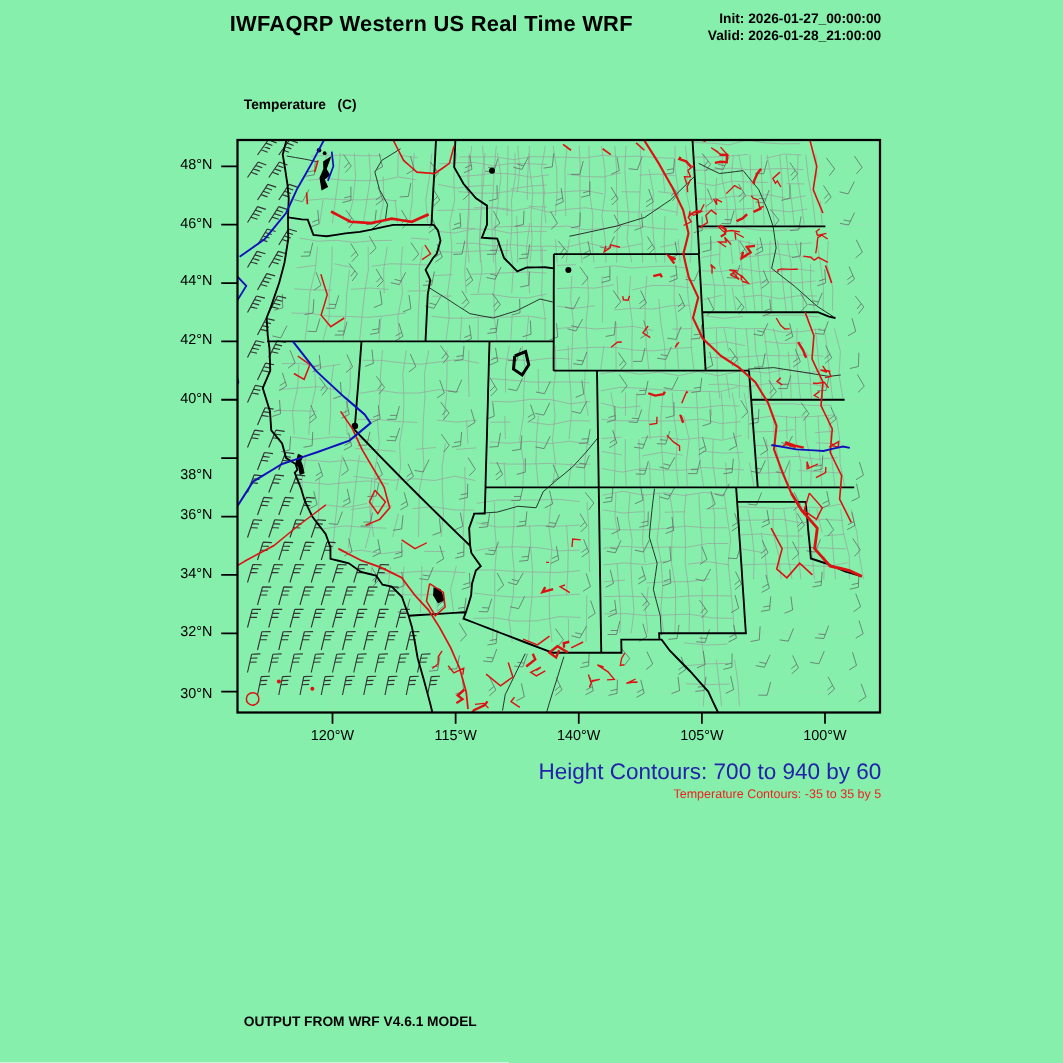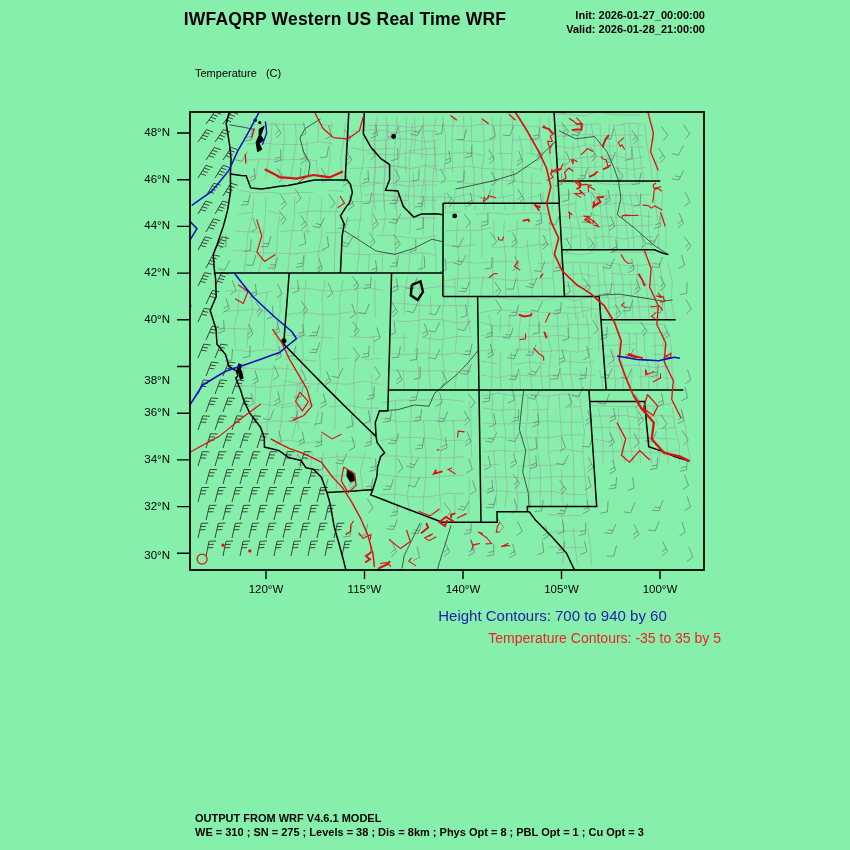--- a/index.html
+++ b/index.html
@@ -3,23 +3,23 @@
 <meta charset="utf-8">
 <style>
   html,body{margin:0;padding:0;background:#ffffff;}
   .page{position:relative;width:850px;height:850px;background:#86efac;overflow:hidden;
         font-family:"Liberation Sans",sans-serif;color:#000;}
   .abs{position:absolute;}
   .title{left:120px;top:9px;width:450px;text-align:center;font-size:17.5px;font-weight:bold;letter-spacing:.2px;}
   .init {left:480px;top:9px;width:225px;text-align:right;font-size:11px;font-weight:bold;}
   .valid{left:480px;top:23px;width:225px;text-align:right;font-size:11px;font-weight:bold;}
   .leg{left:195px;width:260px;font-size:11px;white-space:pre;}
-  .leg1{top:67px;} .leg2{top:77px;} .leg3{top:90px;}
-  .hc{left:400px;top:607px;width:305px;text-align:center;font-size:15px;}
-  .tc{left:416px;top:630px;width:305px;text-align:right;font-size:14px;}
+  .leg1{top:78px;font-weight:bold;} .leg2{top:77px;} .leg3{top:90px;}
+  .hc{left:400px;top:607px;width:305px;text-align:right;font-size:18px;}
+  .tc{left:400px;top:630px;width:305px;text-align:right;font-size:10px;}
   .f1{left:195px;top:812px;font-size:11px;font-weight:bold;}
   .f2{left:195px;top:826px;font-size:11px;font-weight:bold;}
   .latlab{position:absolute;left:118px;width:52px;text-align:right;font-size:11.5px;}
   .lonlab{position:absolute;width:68px;text-align:center;font-size:11.5px;}
   svg{position:absolute;left:0;top:0;}
 </style>
 </head>
 <body>
 
 <div class="page">
@@ -117,14 +117,13 @@
       <div class="lonlab" style="left: 330.5px; top: 583px;">115°W</div>
       <div class="lonlab" style="left: 429px; top: 583px;">140°W</div>
       <div class="lonlab" style="left: 527.5px; top: 583px;">105°W</div>
       <div class="lonlab" style="left: 626px; top: 583px;">100°W</div>
     </div>
 
   <div class="abs hc" id="hcText" style="color: rgb(34, 34, 170);">Height Contours: 700 to 940 by 60</div>
   <div class="abs tc" id="tcText" style="color: rgb(238, 34, 34);">Temperature Contours: -35 to 35 by 5</div>
 
   <div class="abs f1">OUTPUT FROM WRF V4.6.1 MODEL</div>
-  <div class="abs f2">WE = 310 ; SN = 275 ; Levels = 38 ; Dis = 8km ; Phys Opt = 8 ; PBL Opt = 1 ; Cu Opt = 3</div>
 </div>
 
 </body></html>

